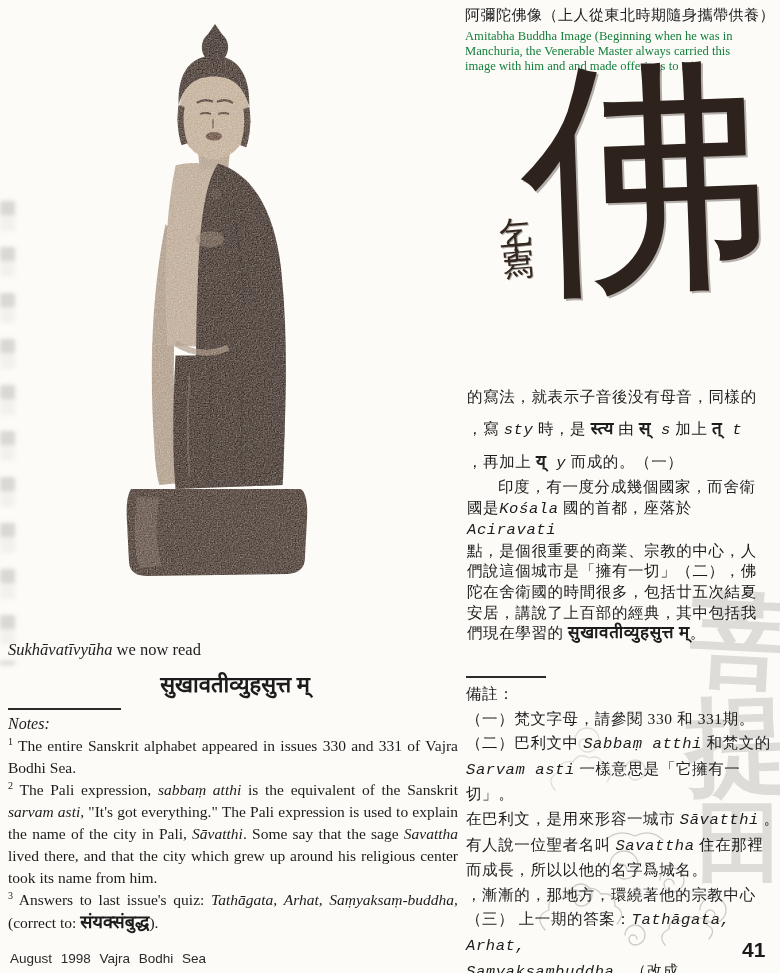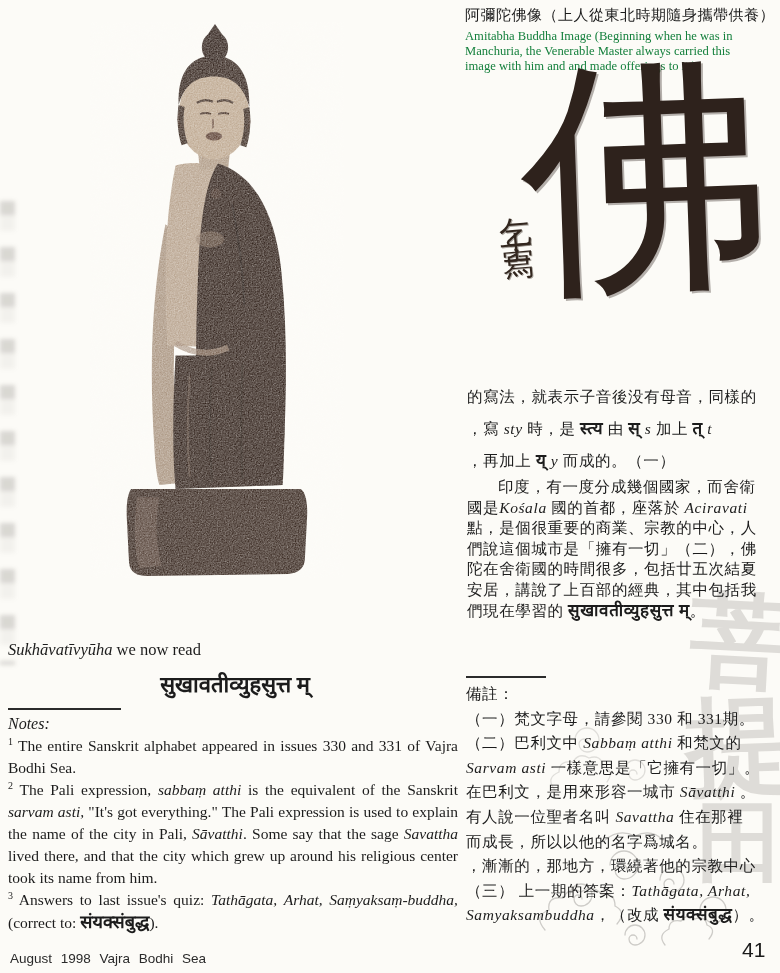--- a/index.html
+++ b/index.html
@@ -37,35 +37,35 @@
   .calli-sig{position:absolute;left:24px;top:100px;writing-mode:vertical-rl;text-orientation:upright;
              font-size:32px;letter-spacing:14px;color:#33271f;transform:rotate(-5deg);
              text-shadow:1px 1px 0 rgba(51,39,31,.4);}
 
   .cjk{font-size:15.5px;letter-spacing:.6px;}
   .p1{position:absolute;left:467px;top:381px;width:312px;line-height:32px;z-index:1;}
   .p2{position:absolute;left:467px;top:477px;width:312px;line-height:20.6px;z-index:1;}
   .p2 .ind{padding-left:2em;}
   .crule{position:absolute;left:466px;top:676px;width:80px;border-top:2px solid #2b2b2b;z-index:1;}
   .beizhu{position:absolute;left:466px;top:682px;width:314px;line-height:24.6px;z-index:1;}
-  .p1 i,.p2 i,.beizhu i{font-family:Liberation Serif, serif;}
+  .p1 i,.p2 i,.beizhu i{font-family:Liberation Mono, monospace;}
   .dev-sm{font-size:17px;font-weight:bold;}
 
   
   .wm{position:absolute;z-index:0;color:rgba(75,72,68,.17);font-weight:bold;line-height:1;}
   .wm1{left:690px;top:592px;font-size:102px;transform:rotate(3deg);}
   .wm2{left:686px;top:694px;font-size:106px;transform:rotate(-2deg);}
   .wm3{left:696px;top:800px;font-size:88px;}
   .clouds{position:absolute;left:515px;top:680px;width:265px;height:290px;z-index:0;}
 
   
   .footer{position:absolute;left:10px;top:951px;font-family:"Liberation Sans",sans-serif;
           font-size:13.5px;color:#2a2a2a;word-spacing:5px;z-index:2;}
   .pagenum{position:absolute;left:742px;top:938px;font-family:"Liberation Sans",sans-serif;
-           font-size:21px;color:#1a1a1a;z-index:2;}
+           font-size:21px;color:#1a1a1a;z-index:2;font-weight:bold;}
 </style>
 </head>
 <body>
 
 <div class="page">
 
   <div class="bleed"></div>
 
   <div class="wm wm1">菩</div>
   <div class="wm wm2">提</div>

